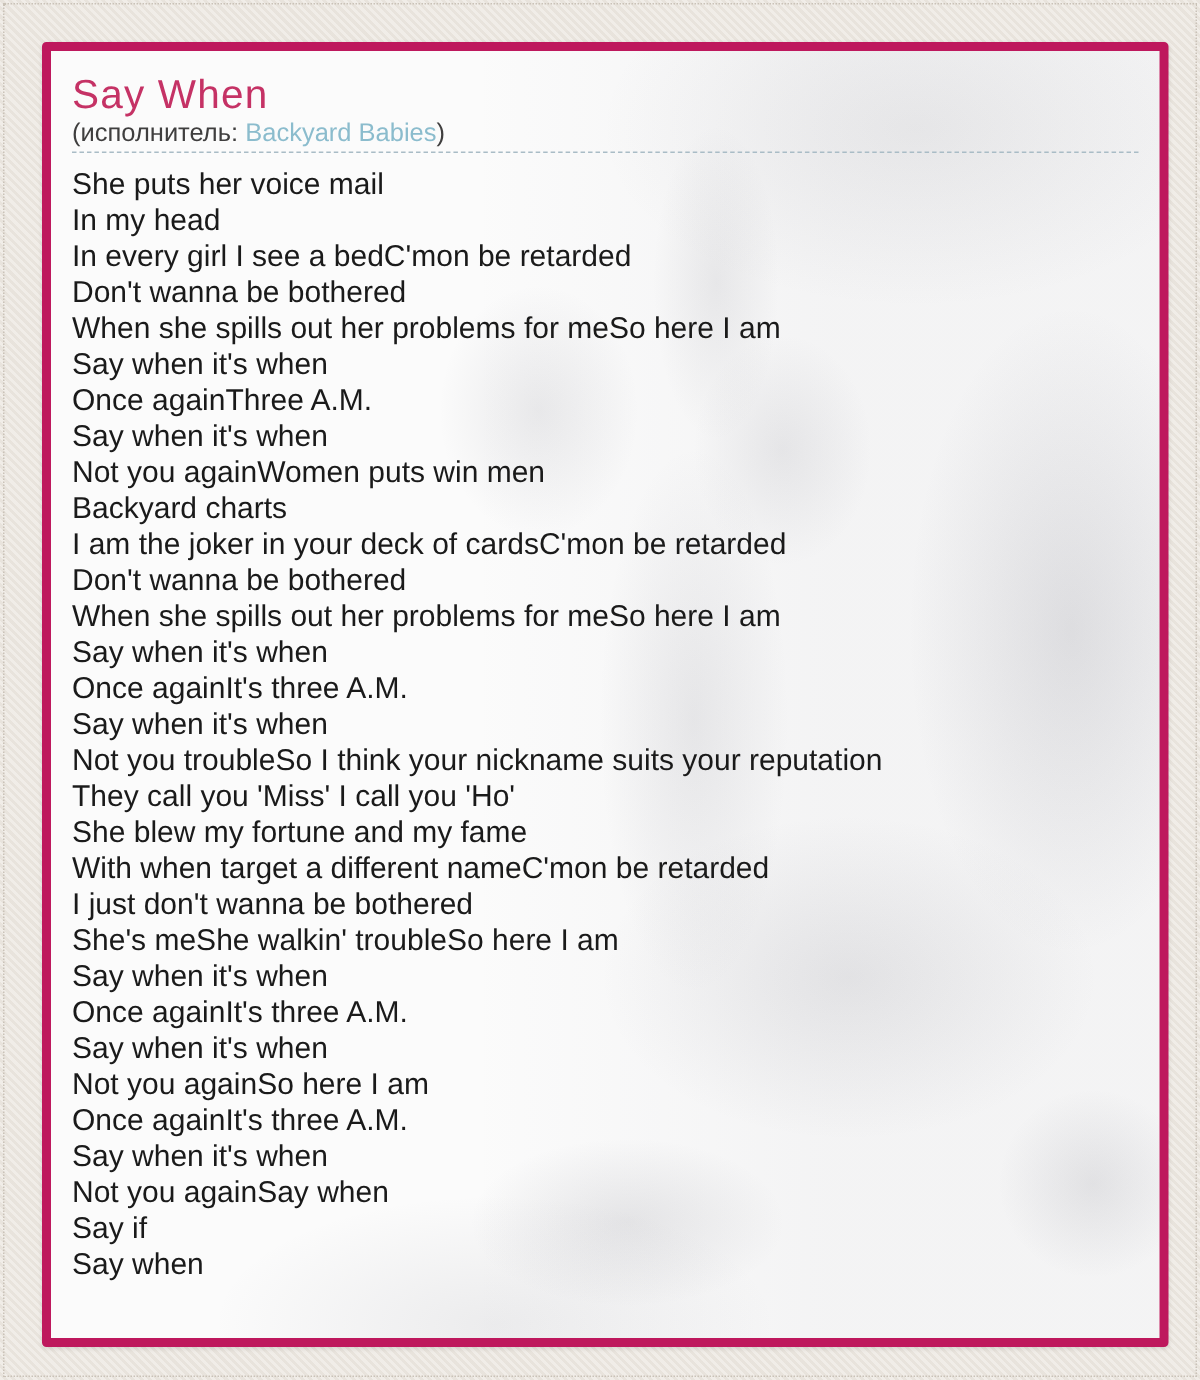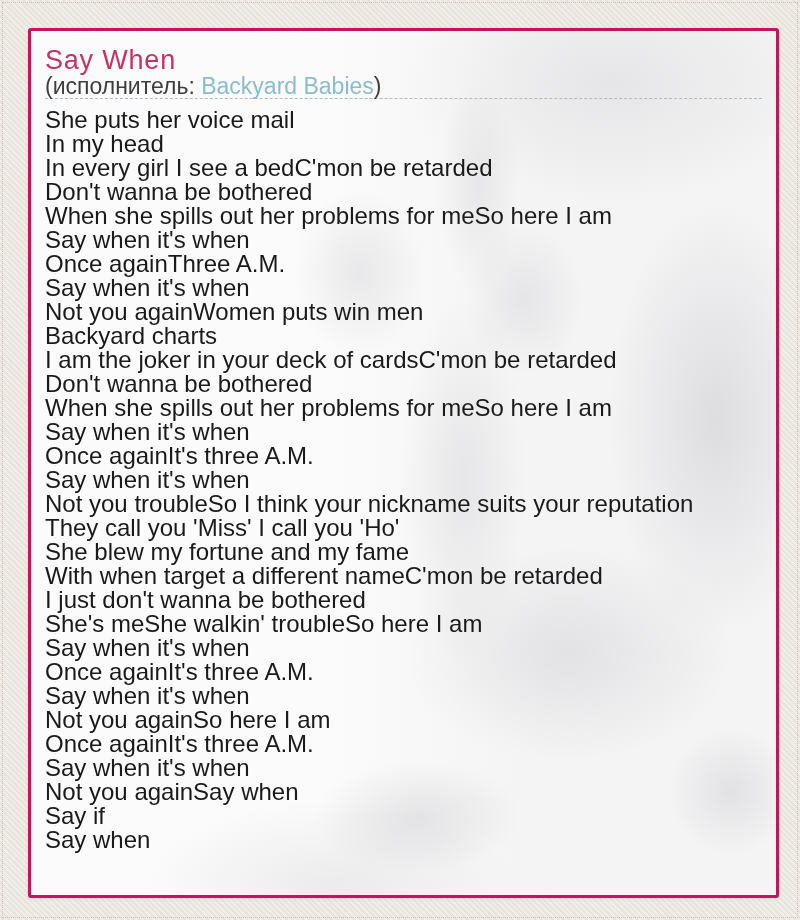--- a/index.html
+++ b/index.html
@@ -27,21 +27,21 @@
     pointer-events: none;
     z-index: 5;
   }
   .card {
     position: absolute;
     left: 28px;
     top: 28px;
     width: 751px;
     height: 870px;
     background: var(--card-bg);
-    border: 3px solid #be185d;
+    border: 6px solid #be185d;
     border-radius: 3px;
     box-shadow: 0 1px 3px rgba(0,0,0,0.10);
     overflow: hidden;
   }
   
   .photo-bg {
     position: absolute;
     inset: 0;
     pointer-events: none;
     background:
@@ -64,37 +64,37 @@
   }
   h1.page-title {
     font-size: 27px;
     line-height: 30px;
     font-weight: normal;
     letter-spacing: 0.8px;
     color: var(--title-color);
     margin-top: 4px;
   }
   .artist-line {
-    font-size: 23px;
+    font-size: 17px;
     line-height: 20px;
     margin-top: 1px;
     color: var(--artist-label-color);
   }
   .artist-link {
     color: var(--artist-link-color);
     text-decoration: none;
     cursor: pointer;
   }
   .separator {
     border-bottom: 1px dashed var(--separator-color);
     margin-top: 2px;
   }
   .lyrics {
     margin-top: 9px;
-    font-size: 24px;
+    font-size: 20px;
     line-height: 24px;
     color: var(--lyrics-color);
   }
   .lyric-line { white-space: pre; }
 </style>
 </head>
 <body>
 
 <div class="page-dotted-border"></div>
 

